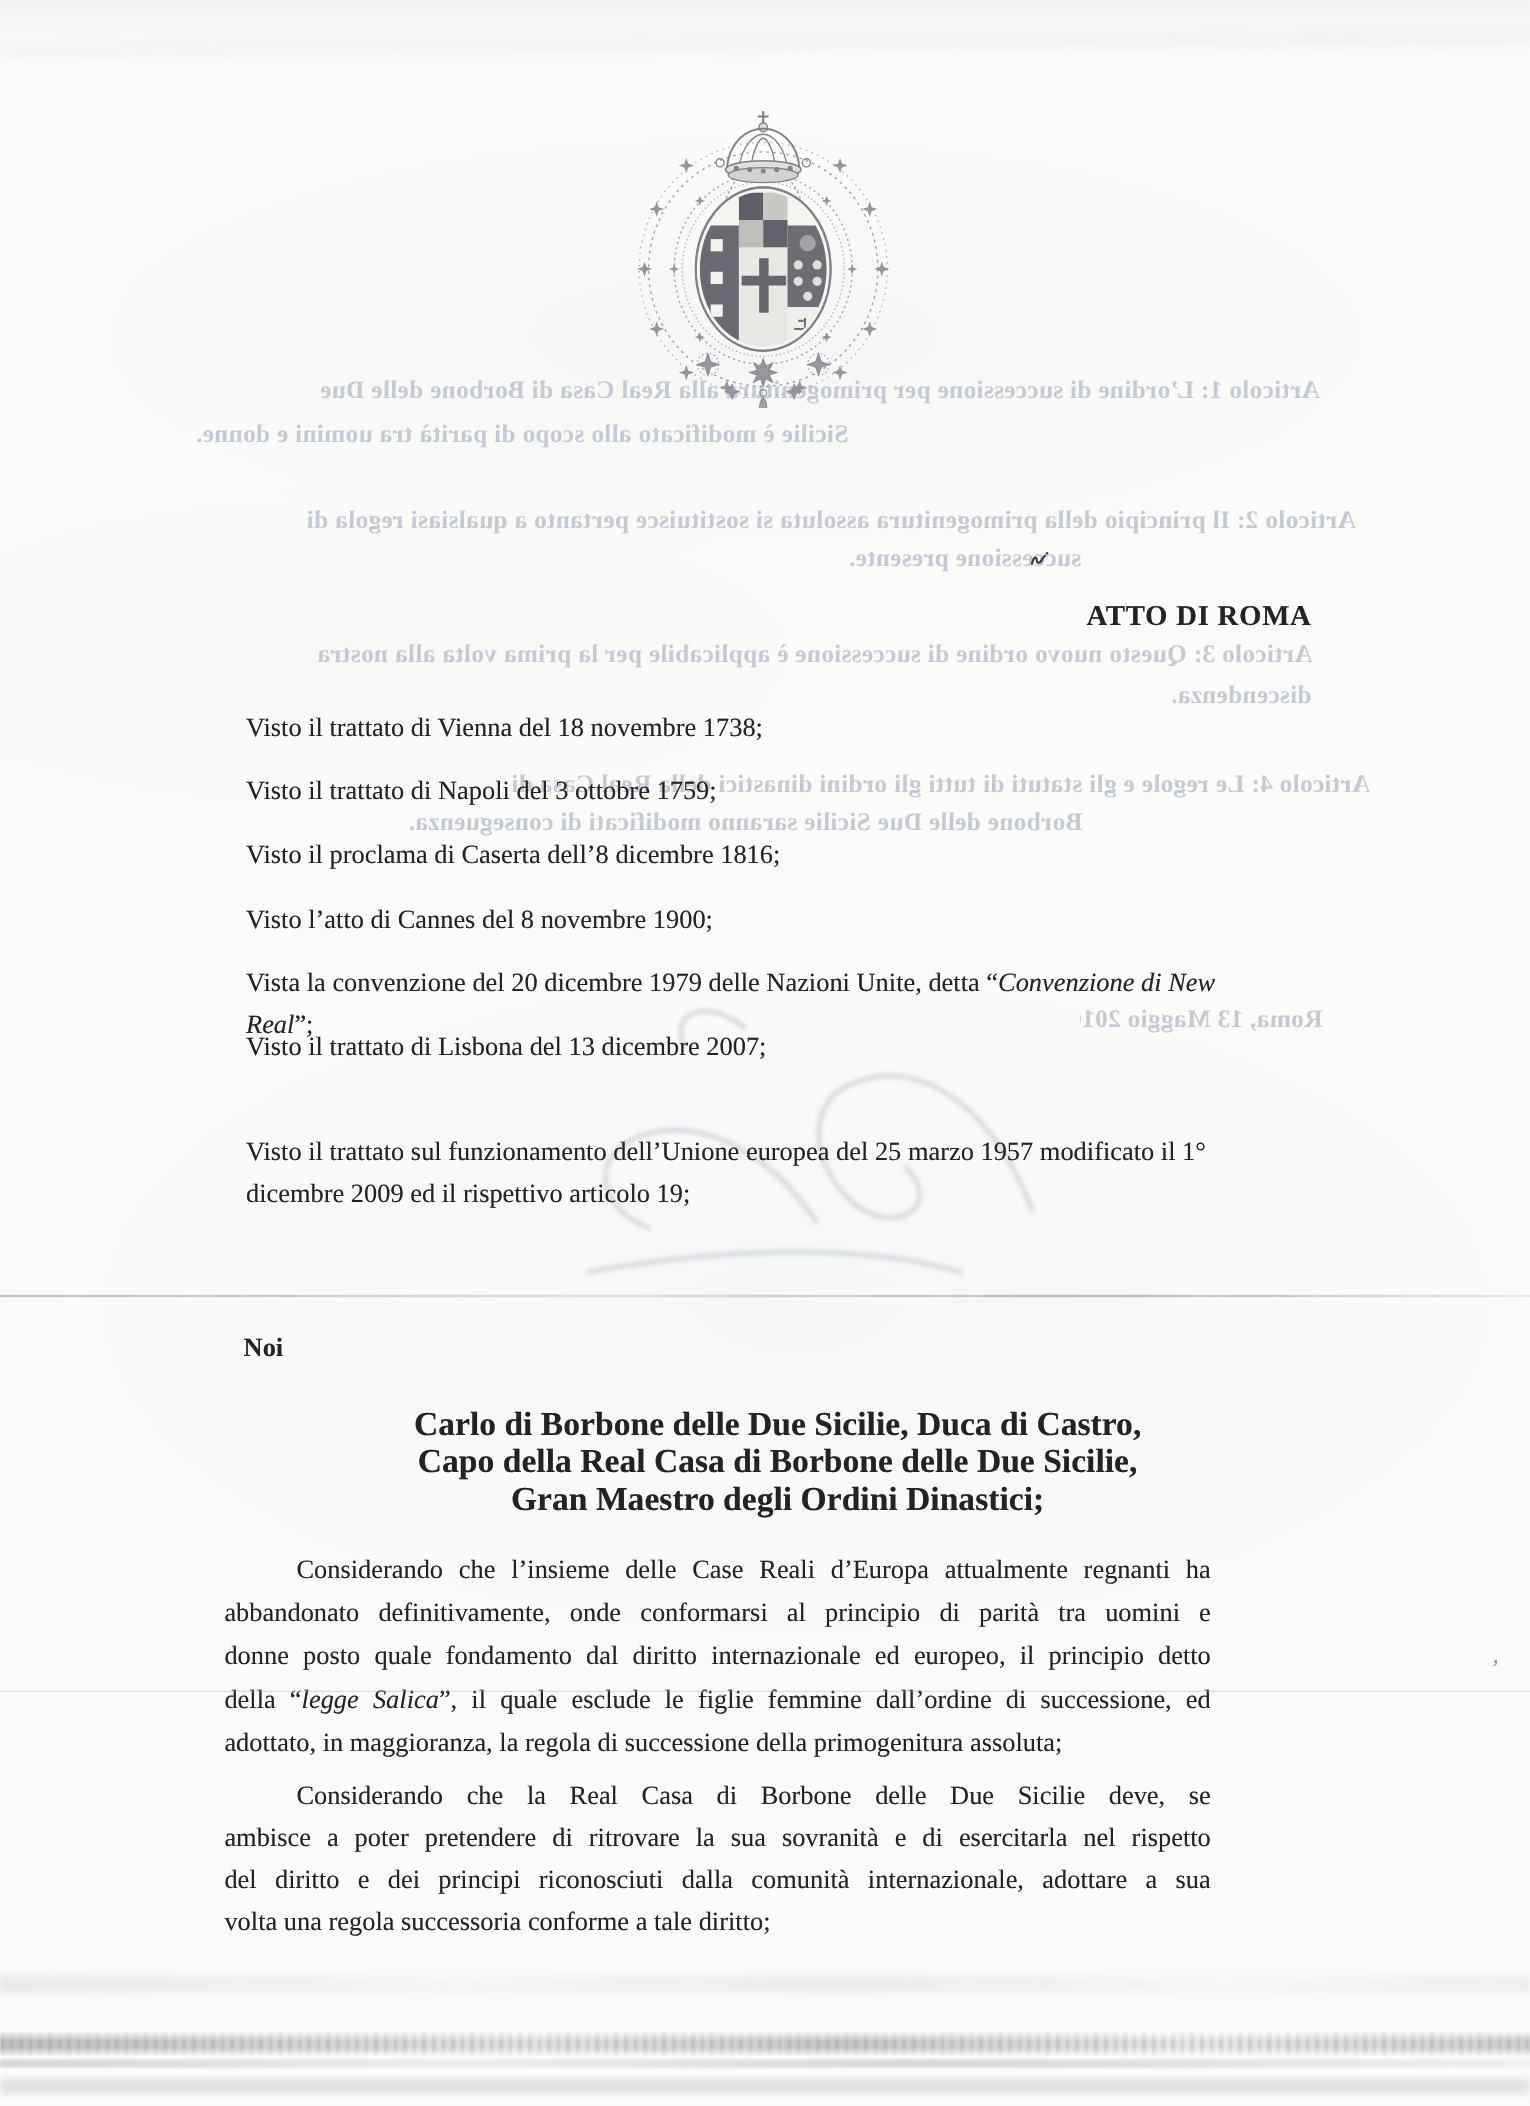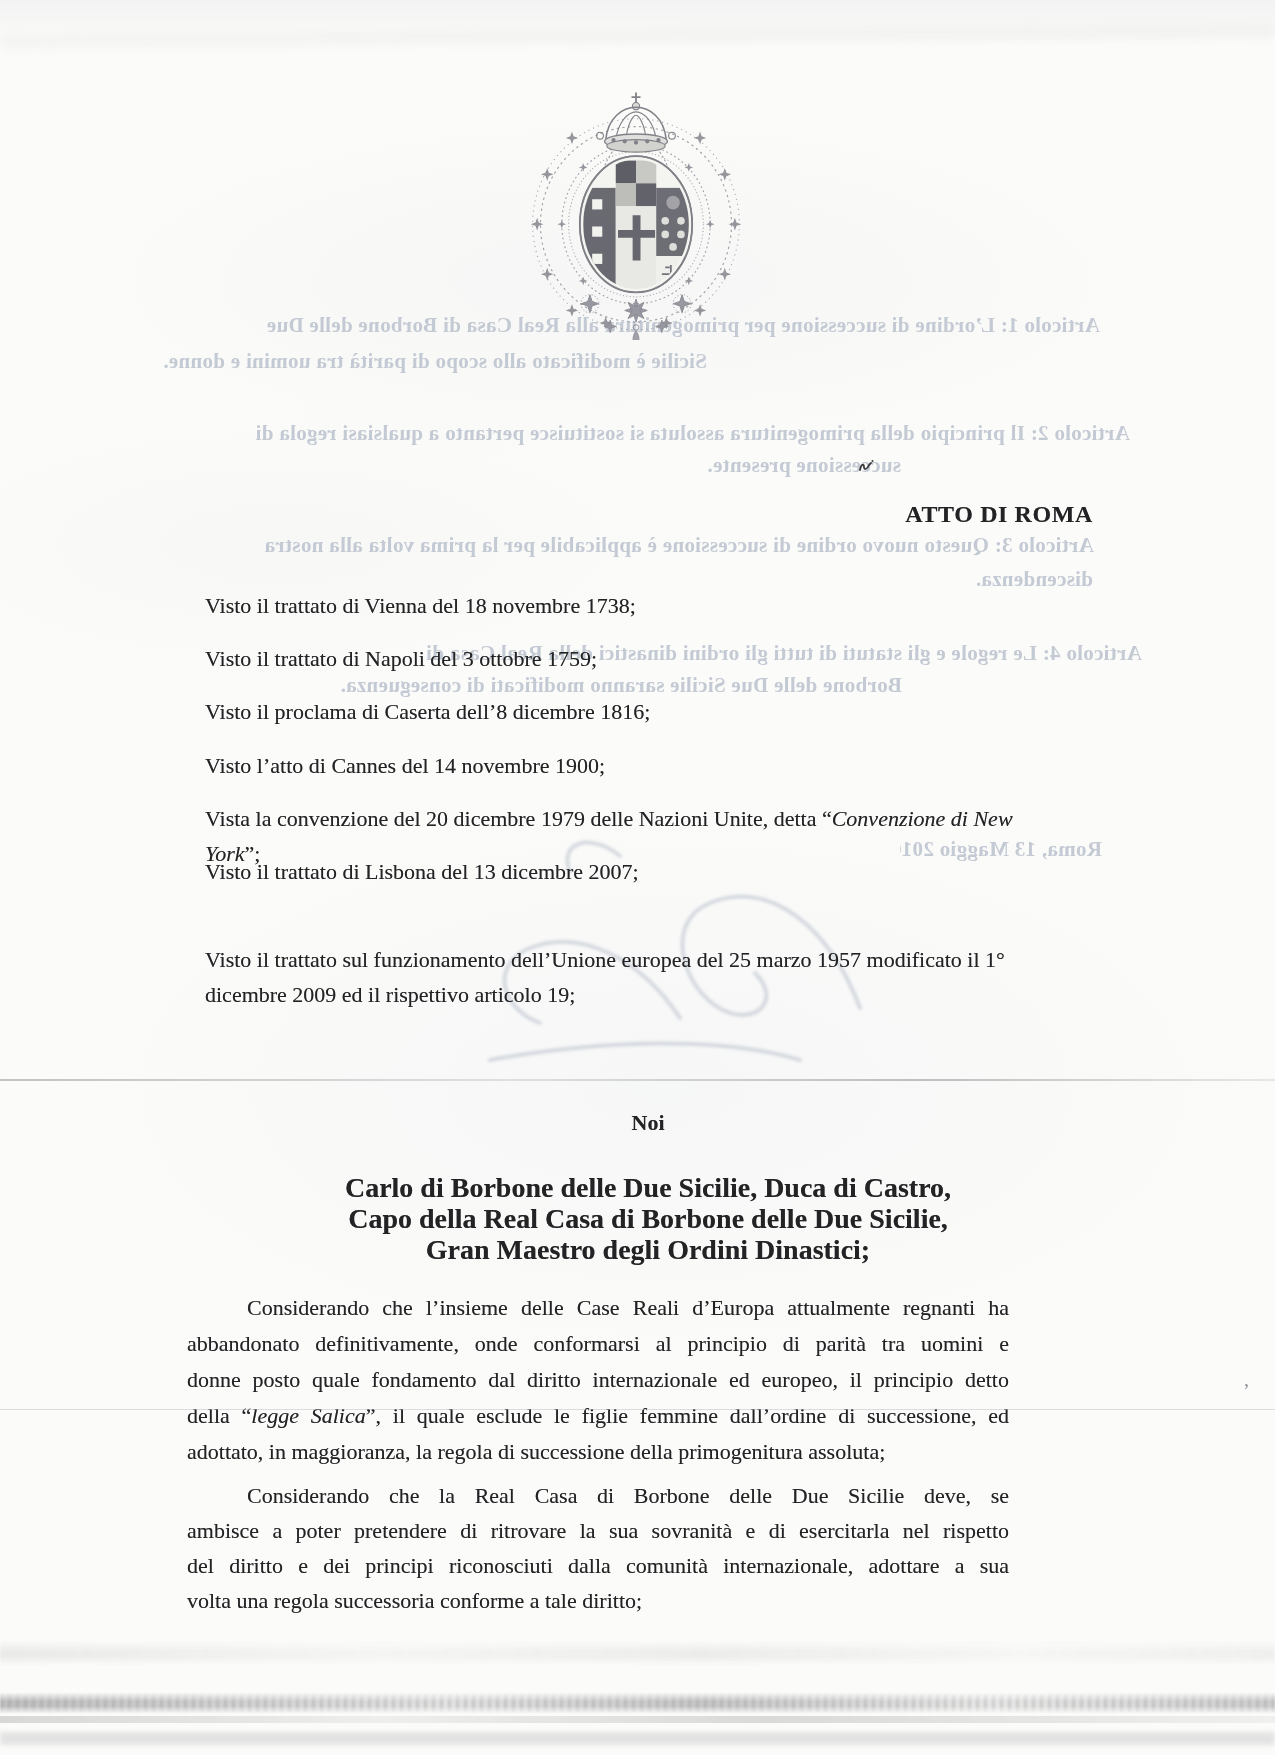--- a/index.html
+++ b/index.html
@@ -49,21 +49,21 @@
   .visto-block .visto:nth-child(3){top:694px}
   .visto-block .visto:nth-child(4){top:748px}
   .visto-block .visto:nth-child(5){top:801px}
   .visto-block .visto:nth-child(6){top:854px}
   .visto-block .visto:nth-child(7){top:942px}
   .visto-block .visto:nth-child(8){top:995px}
   .it{font-style:italic;}
   .divider{position:absolute;left:0;top:1079px;width:1275px;height:2px;
     background:linear-gradient(90deg,rgba(148,148,154,.55),rgba(172,172,178,.32) 40%,rgba(148,148,154,.58) 72%,rgba(182,182,188,.28));
     filter:blur(.4px);}
-  .noi{position:absolute;left:203px;top:1110px;width:890px;text-align:center;
+  .noi{position:absolute;left:203px;top:1110px;width:890px;
     font-size:22px;font-weight:bold;text-shadow:0 0 .4px rgba(30,30,32,.4);}
   .dignities{position:absolute;left:203px;top:1172px;width:890px;text-align:center;
     font-size:28px;font-weight:bold;line-height:31px;text-shadow:0 0 .5px rgba(30,30,32,.45);}
   .para{position:absolute;left:187px;width:822px;font-size:22px;line-height:36px;
     text-shadow:0 0 .4px rgba(30,30,32,.4);}
   .para .pline{text-align:justify;text-align-last:justify;}
   .para .pline.indent{text-indent:60px;}
   .para .pline.last{text-align-last:auto;}
   .para-1{top:1290px;}
   .para-2{top:1478px;line-height:35px;}
@@ -224,25 +224,25 @@
       <div class="visto">
         <div class="vline"><span>Visto il trattato di Vienna del 18 novembre 1738;</span></div>
       </div>
       <div class="visto">
         <div class="vline"><span>Visto il trattato di Napoli del 3 ottobre 1759;</span></div>
       </div>
       <div class="visto">
         <div class="vline"><span>Visto il proclama di Caserta dell’8 dicembre 1816;</span></div>
       </div>
       <div class="visto">
-        <div class="vline"><span>Visto l’atto di Cannes del 14 novembre 1900;</span></div>
+        <div class="vline"><span>Visto l’atto di Cannes del 8 novembre 1900;</span></div>
       </div>
       <div class="visto">
         <div class="vline"><span>Vista la convenzione del 20 dicembre 1979 delle Nazioni Unite, detta “</span><span class="it">Convenzione di New</span></div>
-        <div class="vline"><span class="it">York</span><span>”;</span></div>
+        <div class="vline"><span class="it">Real</span><span>”;</span></div>
       </div>
       <div class="visto">
         <div class="vline"><span>Visto il trattato di Lisbona del 13 dicembre 2007;</span></div>
       </div>
       <div class="visto">
         <div class="vline"><span>Visto il trattato sul funzionamento dell’Unione europea del 25 marzo 1957 modificato il 1°</span></div>
         <div class="vline"><span>dicembre 2009 ed il rispettivo articolo 19;</span></div>
       </div>
     </div>
 

